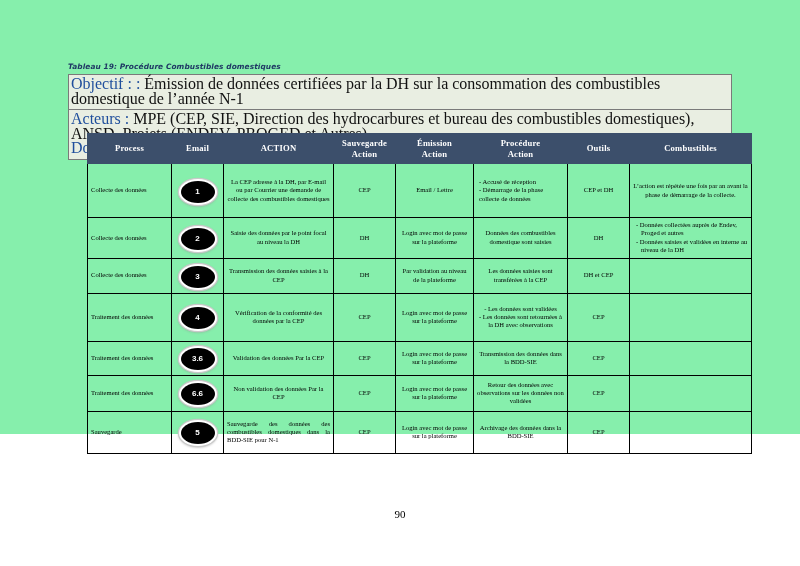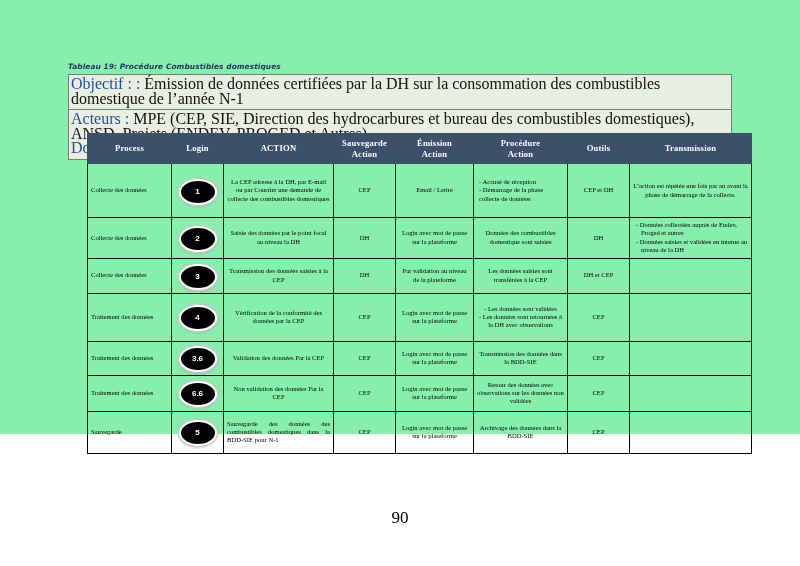--- a/index.html
+++ b/index.html
@@ -146,21 +146,21 @@
     text-align: left;
     padding-left: 2px;
   }
   .res-row1 .bl { text-align: left; }
   .pagenum {
     position: absolute;
     left: 0;
     top: 508px;
     width: 800px;
     text-align: center;
-    font-size: 17px;
+    font-size: 11px;
     color: #000;
   }
 </style>
 </head>
 <body>
 
 <div class="page">
 
   <div class="caption">Tableau 19: Procédure Combustibles domestiques</div>
 
@@ -189,36 +189,36 @@
         <col class="col-action">
       <col class="col-resp">
         <col class="col-mod">
         <col class="col-res">
       <col class="col-act">
         <col class="col-com">
     </colgroup>
     <thead>
       <tr>
         <th>Process</th>
-        <th>Login</th>
+        <th>Email</th>
         <th>ACTION</th>
         <th>
           <span>Sauvegarde</span><br>
           <span>Action</span>
         </th>
         <th>
           <span>Émission</span><br>
           <span>Action</span>
         </th>
         <th>
           <span>Procédure</span><br>
           <span>Action</span>
         </th>
         <th>Outils</th>
-        <th>Transmission</th>
+        <th>Combustibles</th>
       </tr>
     </thead>
     <tbody>
 
       <tr style="height:54px">
         <td class="c-process">Collecte des données</td>
         <td class="c-etape">
           <span class="step">1</span>
         </td>
         <td class="c-action">La CEP adresse à la DH, par E-mail ou par Courrier une demande de collecte des combustibles domestiques</td>

